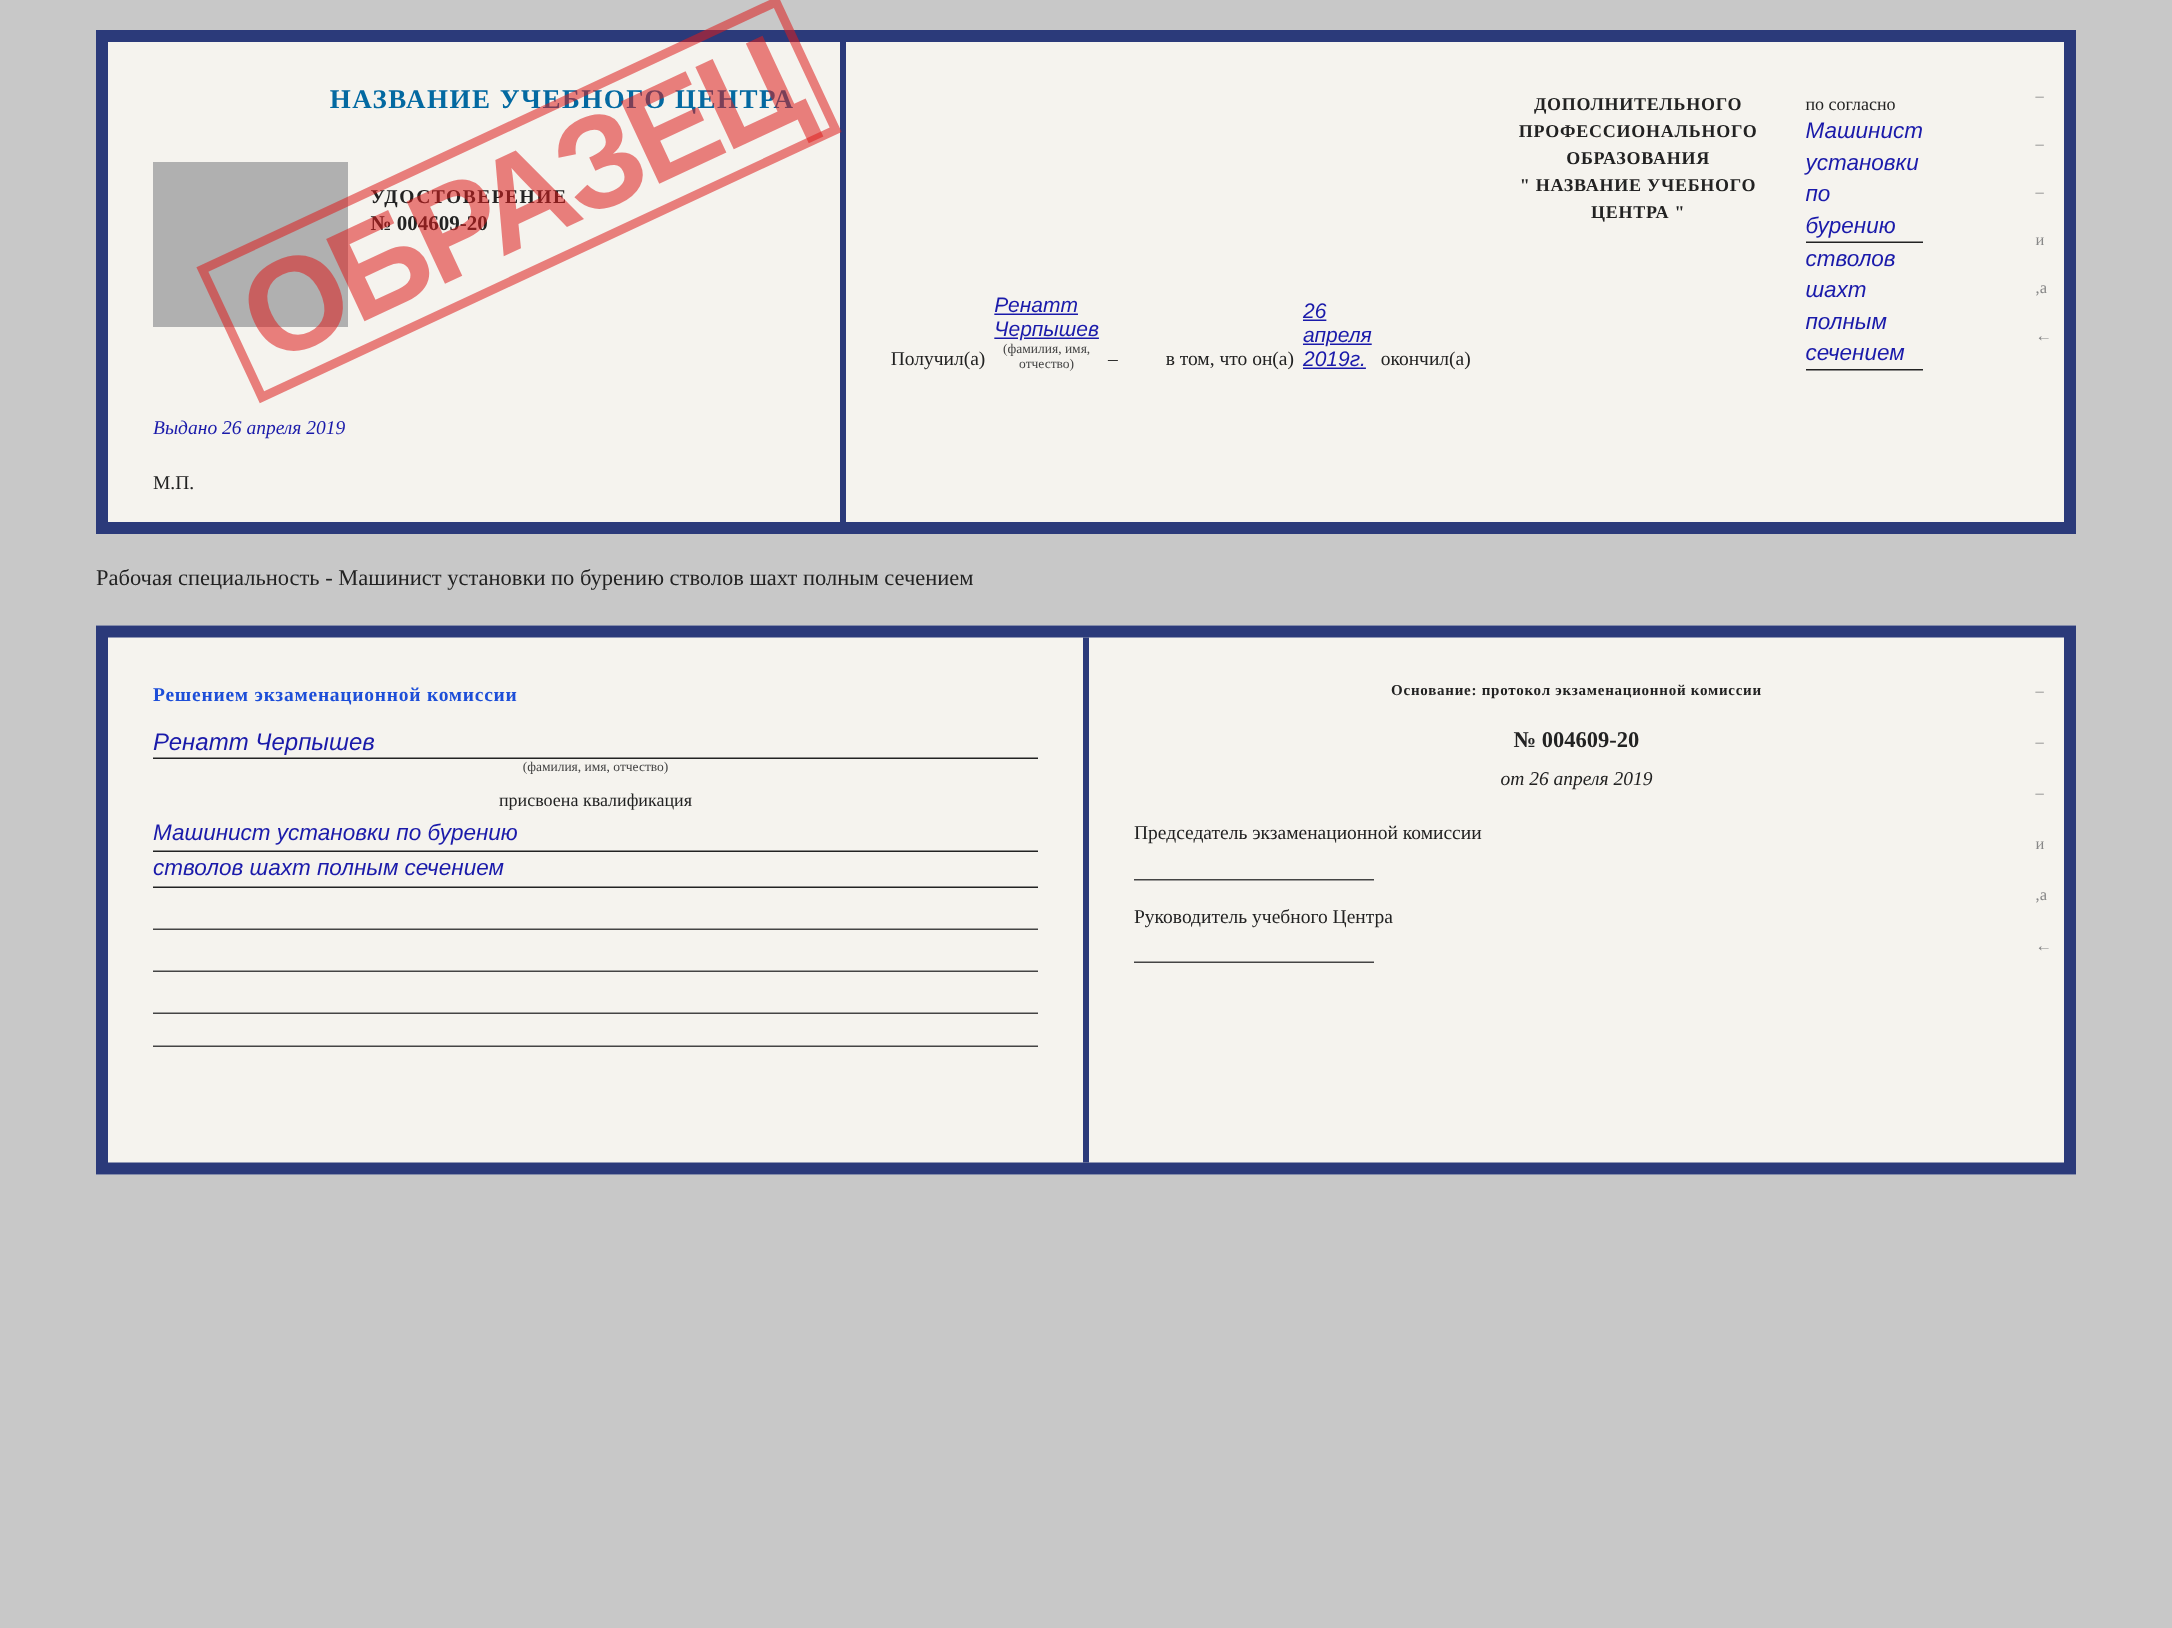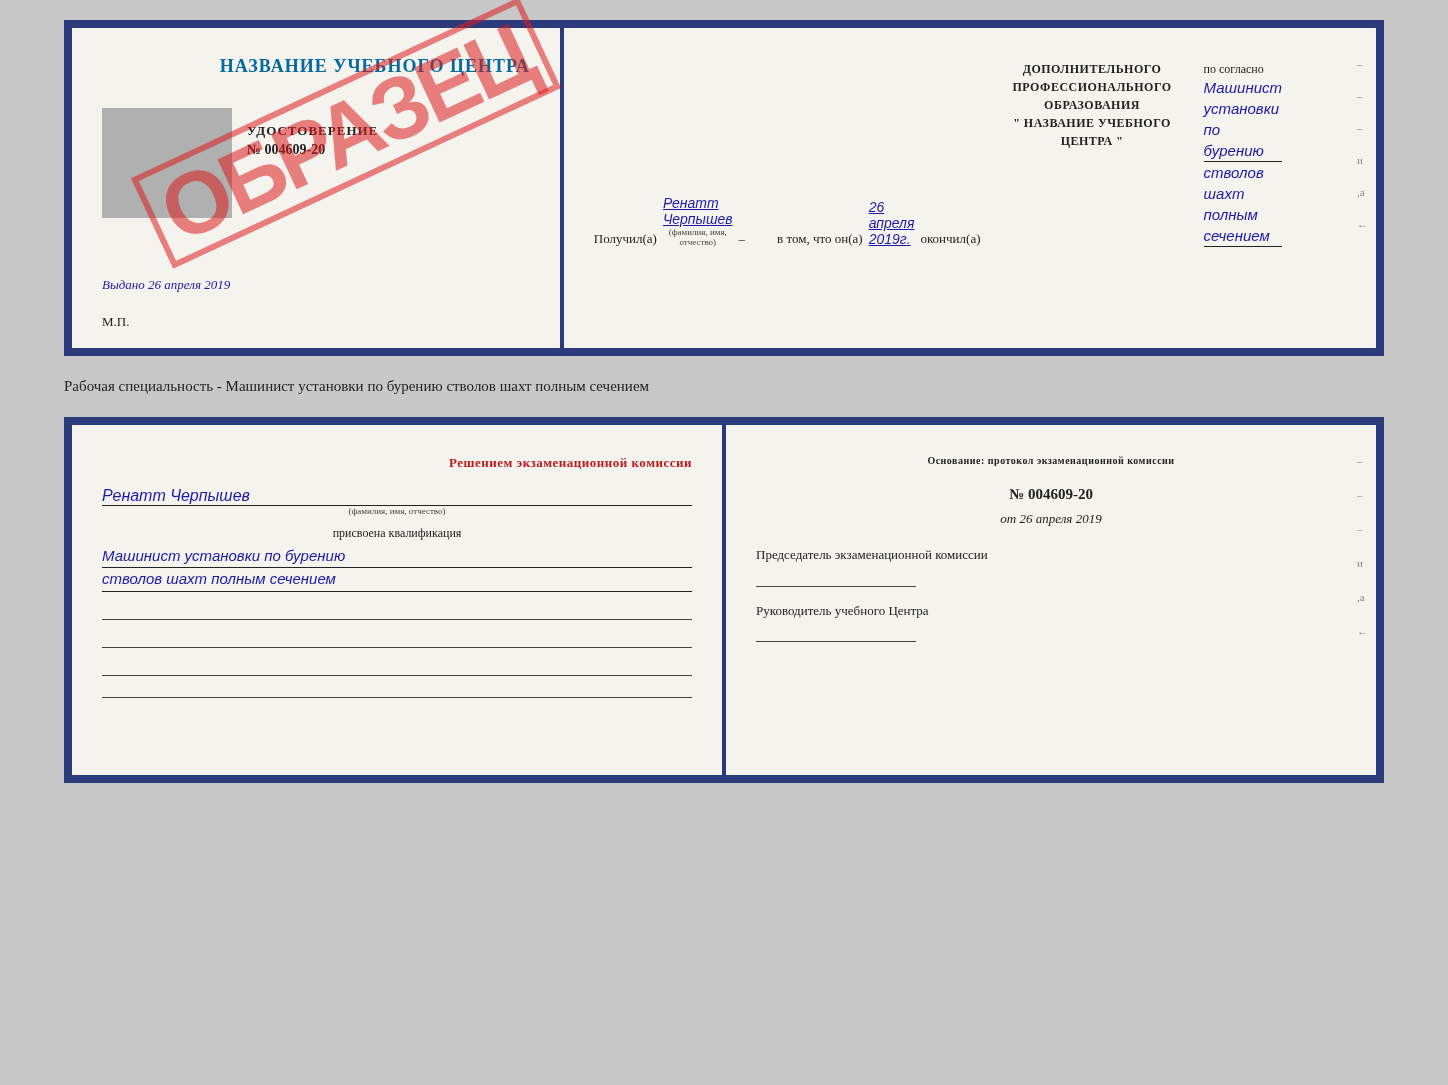--- a/index.html
+++ b/index.html
@@ -196,23 +196,23 @@
       width: 1320px;
       font-size: 15px;
       color: #222;
       padding: 4px 0;
     }
 
     
     .bottom-left-title {
       font-size: 13px;
       font-weight: bold;
-      text-align: right;
+      text-align: left;
       letter-spacing: 0.5px;
-      color: #b91c1c;
+      color: #1d4ed8;
       margin-bottom: 14px;
       line-height: 1.5;
     }
 
     .bottom-name-row {
       display: flex;
       flex-direction: column;
       margin-bottom: 10px;
     }
 

